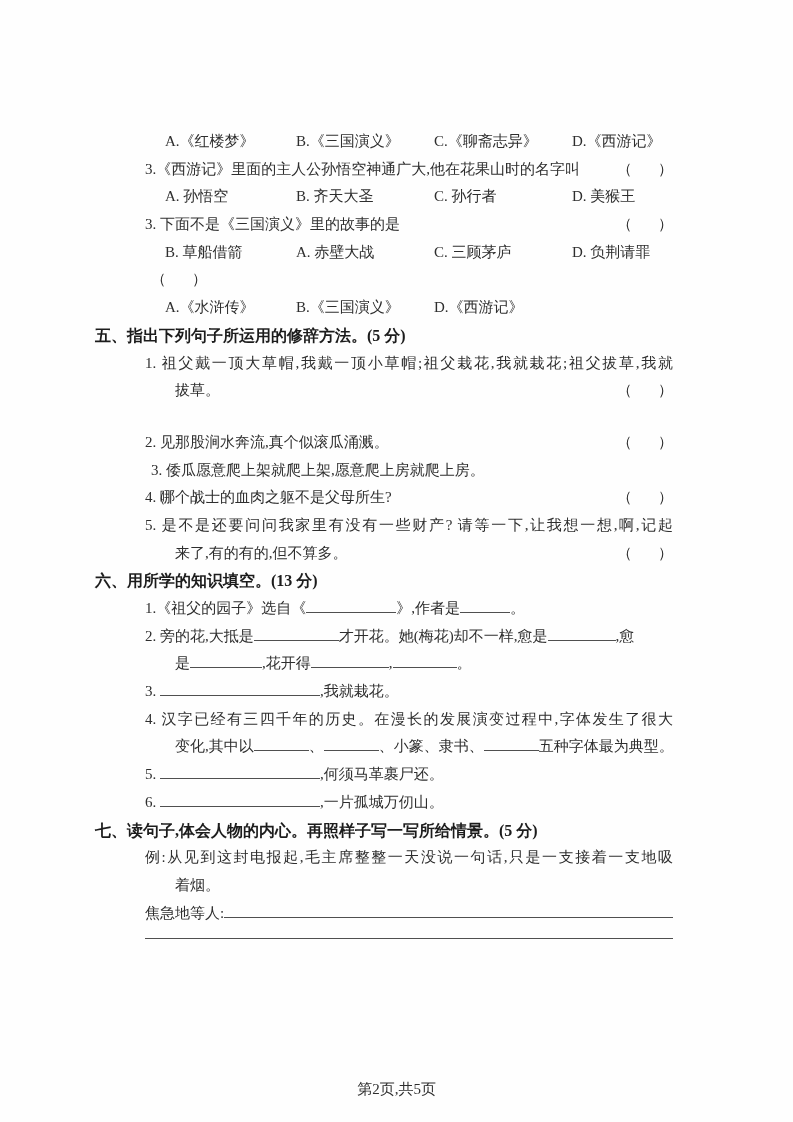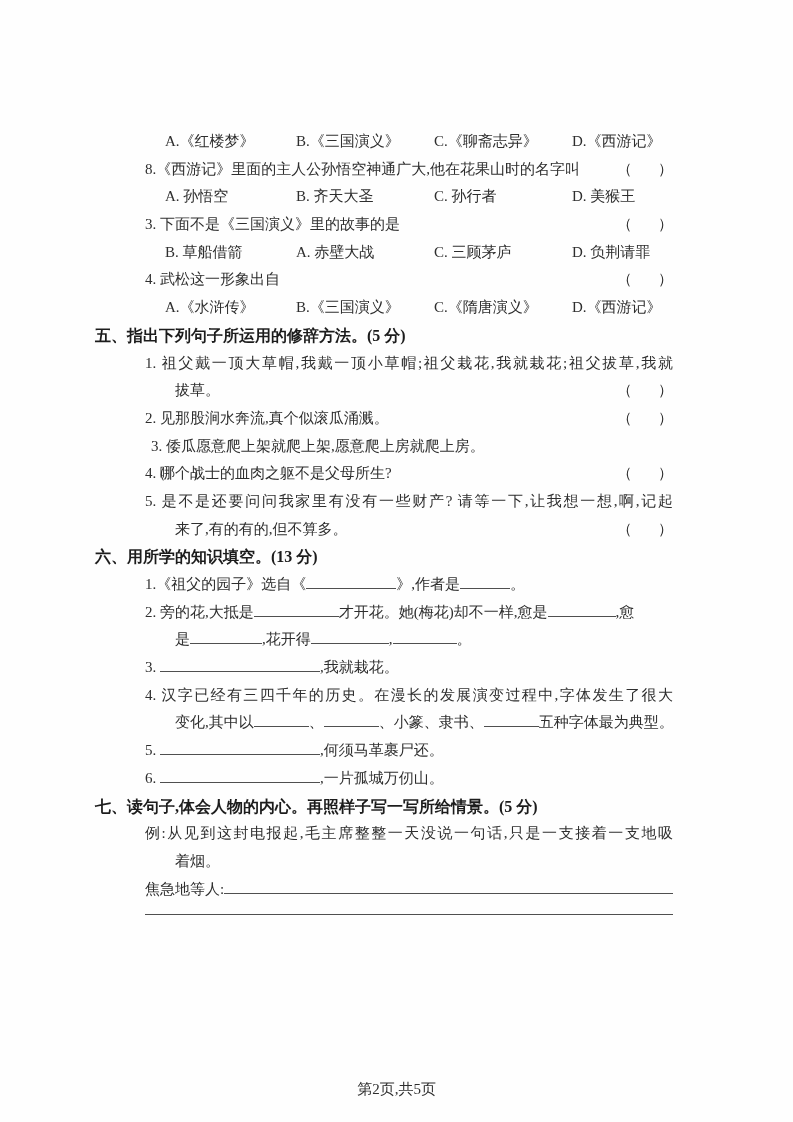--- a/index.html
+++ b/index.html
@@ -69,30 +69,30 @@
     font-size:15px;
     color:#2e2e2e;
   }
 </style>
 </head>
 <body>
 
 <div class="page">
   <div class="content">
       <div class="line options" style="padding-left: 70px;"><span class="txt"><span>A.《红楼梦》</span><span>B.《三国演义》</span><span>C.《聊斋志异》</span><span>D.《西游记》</span></span></div>
-      <div class="line q" style="padding-left: 50px;"><span class="txt"><span>8.《西游记》里面的主人公孙悟空神通广大,他在花果山时的名字叫</span></span><span class="bracket"><span>（</span><span>）</span></span></div>
+      <div class="line q" style="padding-left: 50px;"><span class="txt"><span>3.《西游记》里面的主人公孙悟空神通广大,他在花果山时的名字叫</span></span><span class="bracket"><span>（</span><span>）</span></span></div>
       <div class="line options" style="padding-left: 70px;"><span class="txt"><span>A. 孙悟空</span><span>B. 齐天大圣</span><span>C. 孙行者</span><span>D. 美猴王</span></span></div>
       <div class="line q" style="padding-left: 50px;"><span class="txt"><span>3. 下面不是《三国演义》里的故事的是</span></span><span class="bracket"><span>（</span><span>）</span></span></div>
       <div class="line options" style="padding-left: 70px;"><span class="txt"><span>B. 草船借箭</span><span>A. 赤壁大战</span><span>C. 三顾茅庐</span><span>D. 负荆请罪</span></span></div>
-      <div class="line q" style="padding-left: 50px;"><span class="txt"><span>4. 武松这一形象出自</span></span><span class="bracket"><span>（</span><span>）</span></span></div>
-      <div class="line options" style="padding-left: 70px;"><span class="txt"><span>A.《水浒传》</span><span>B.《三国演义》</span><span>C.《隋唐演义》</span><span>D.《西游记》</span></span></div>
+      <div class="line q" style="padding-left: 50px;"><span class="bracket"><span>（</span><span>）</span></span></div>
+      <div class="line options" style="padding-left: 70px;"><span class="txt"><span>A.《水浒传》</span><span>B.《三国演义》</span><span>D.《西游记》</span></span></div>
       <div class="line header"><span class="txt"><span>五、指出下列句子所运用的修辞方法。(5 分)</span></span></div>
       <div class="line q justify" style="padding-left: 50px;"><span class="txt"><span>1. 祖父戴一顶大草帽,我戴一顶小草帽;祖父栽花,我就栽花;祖父拔草,我就</span></span></div>
       <div class="line q" style="padding-left: 80px;"><span class="txt"><span>拔草。</span></span><span class="bracket"><span>（</span><span>）</span></span></div>
-      <div class="line q" style="padding-left: 50px;"><span class="txt"><span>2. 见那股涧水奔流,真个似滚瓜涌溅。</span></span><span class="bracket"><span>（</span><span>）</span></span></div>
+      <div class="line q" style="padding-left: 50px; margin-top: 24px;"><span class="txt"><span>2. 见那股涧水奔流,真个似滚瓜涌溅。</span></span><span class="bracket"><span>（</span><span>）</span></span></div>
       <div class="line q" style="padding-left: 50px; flex-direction: column;"><span class="txt"><span>3. 倭瓜愿意爬上架就爬上架,愿意爬上房就爬上房。</span></span><span class="bracket"><span>（</span><span>）</span></span></div>
       <div class="line q" style="padding-left: 50px;"><span class="txt"><span>4. 哪个战士的血肉之躯不是父母所生?</span></span><span class="bracket"><span>（</span><span>）</span></span></div>
       <div class="line q justify" style="padding-left: 50px;"><span class="txt"><span>5. 是不是还要问问我家里有没有一些财产? 请等一下,让我想一想,啊,记起</span></span></div>
       <div class="line q" style="padding-left: 80px;"><span class="txt"><span>来了,有的有的,但不算多。</span></span><span class="bracket"><span>（</span><span>）</span></span></div>
       <div class="line header"><span class="txt"><span>六、用所学的知识填空。(13 分)</span></span></div>
       <div class="line fill" style="padding-left: 50px; justify-content: flex-end;"><span class="txt"><span>1.《祖父的园子》选自《</span><span class="blank" style="width: 90px;"></span><span>》,作者是</span><span class="blank" style="width: 50px;"></span><span>。</span></span></div>
       <div class="line fill" style="padding-left: 50px;"><span class="txt"><span>2. 旁的花,大抵是</span><span class="blank" style="width: 85px;"></span><span>才开花。她(梅花)却不一样,愈是</span><span class="blank" style="width: 68px;"></span><span>,愈</span></span></div>
       <div class="line fill" style="padding-left: 80px;"><span class="txt"><span>是</span><span class="blank" style="width: 72px;"></span><span>,花开得</span><span class="blank" style="width: 78px;"></span><span>,</span><span class="blank" style="width: 64px;"></span><span>。</span></span></div>
       <div class="line fill" style="padding-left: 50px;"><span class="txt"><span>3. </span><span class="blank" style="width: 160px;"></span><span>,我就栽花。</span></span></div>
       <div class="line q justify" style="padding-left: 50px;"><span class="txt"><span>4. 汉字已经有三四千年的历史。在漫长的发展演变过程中,字体发生了很大</span></span></div>

